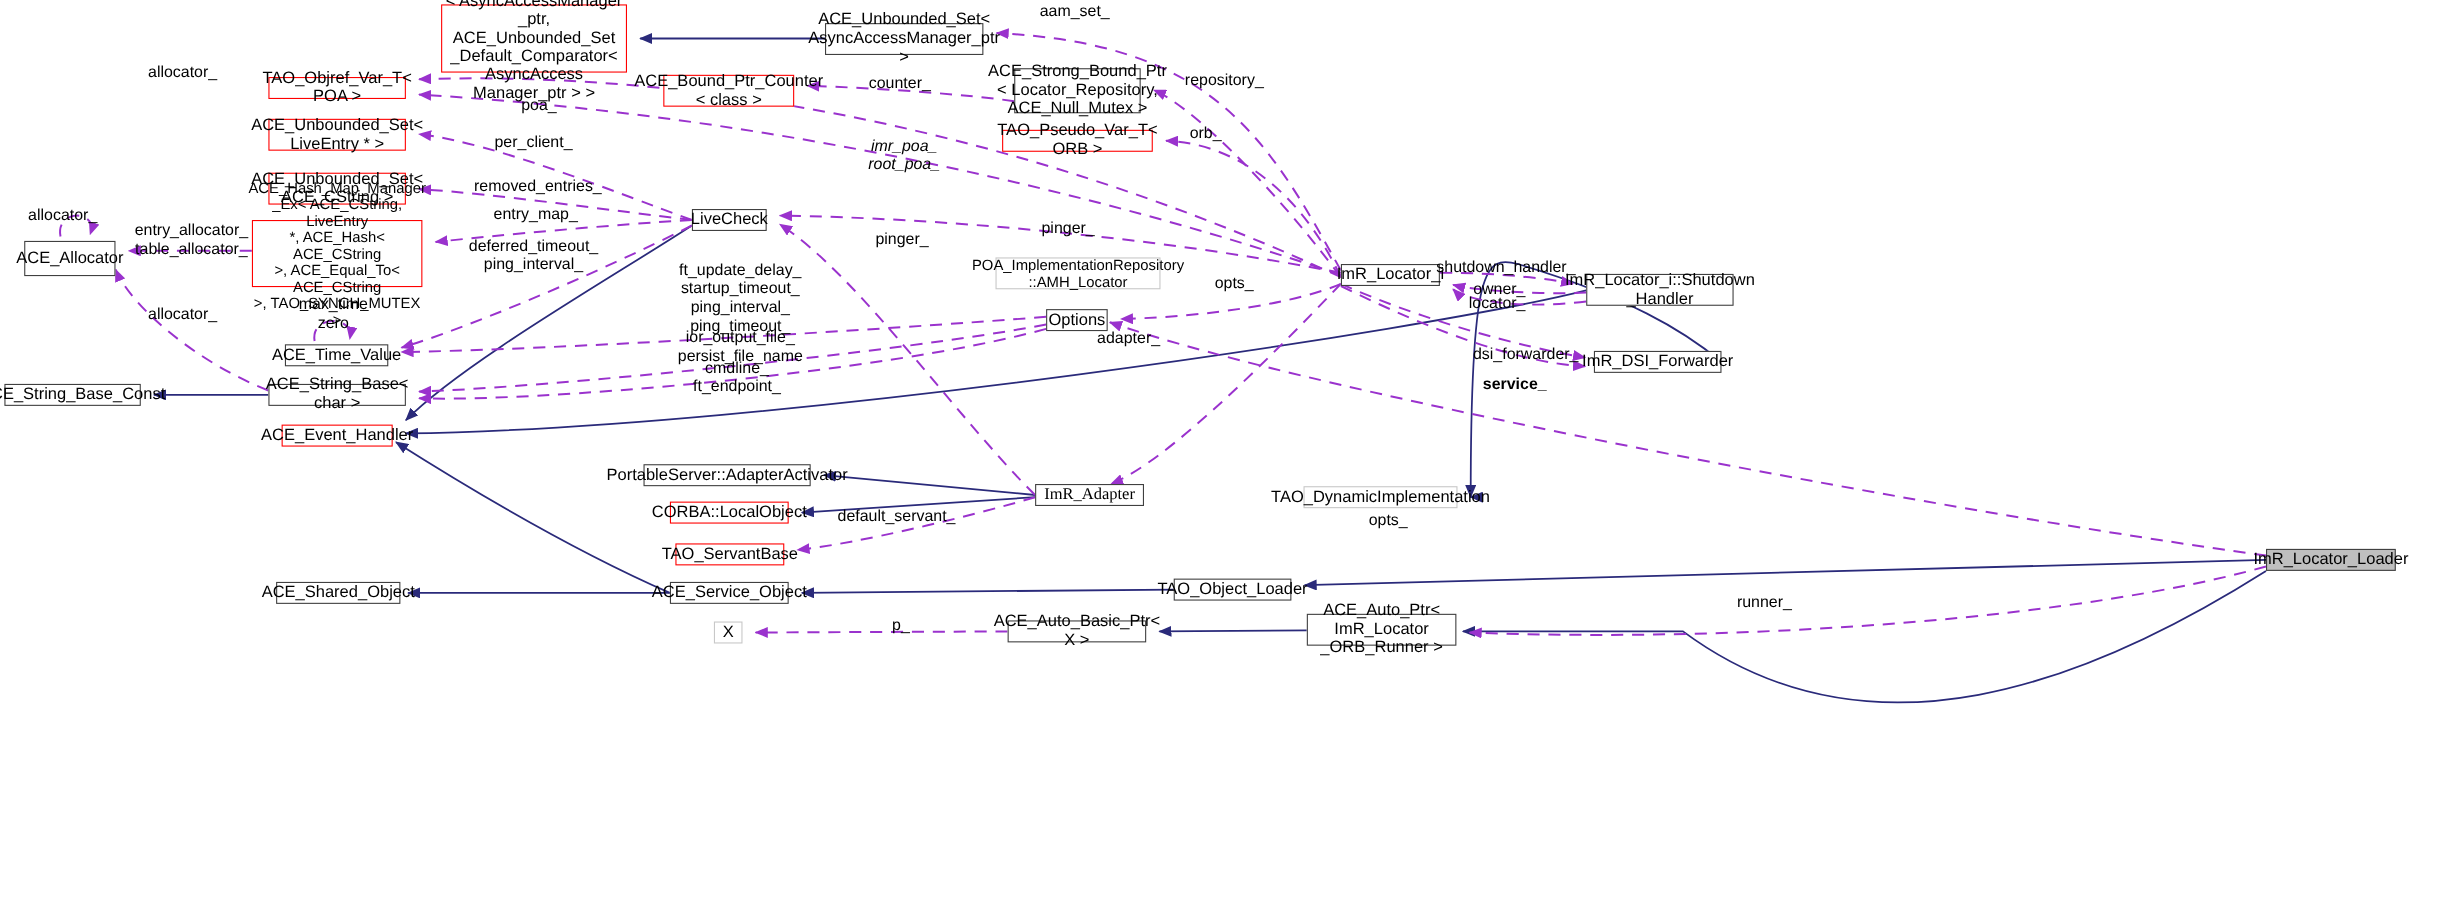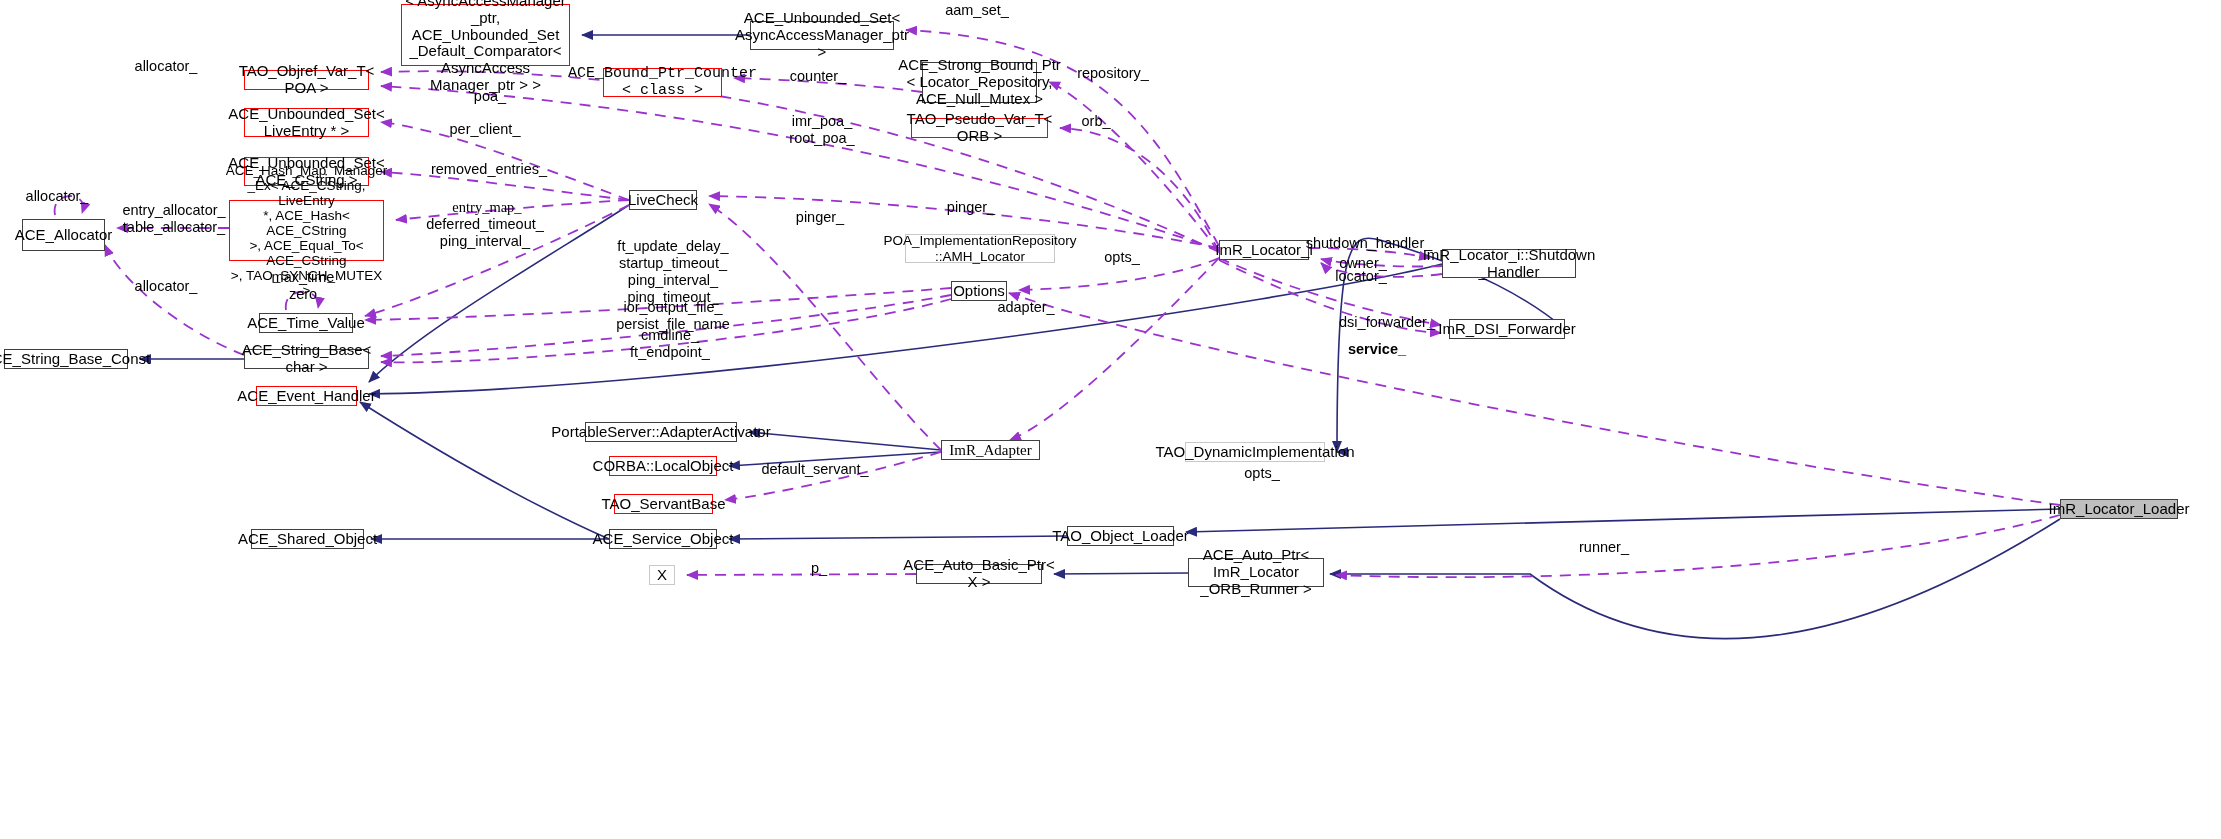--- a/index.html
+++ b/index.html
@@ -84,21 +84,21 @@
   </svg>
 
   <div class="node black" style="left:401px;top:4px;width:169px;height:62px;border-color:#ff0000"><span>ACE_Unbounded_Set_Ex
 &lt; AsyncAccessManager
 _ptr, ACE_Unbounded_Set
 _Default_Comparator&lt; AsyncAccess
 Manager_ptr &gt; &gt;</span></div>
   <div class="node black" style="left:750px;top:21px;width:144px;height:29px;"><span>ACE_Unbounded_Set&lt;
 AsyncAccessManager_ptr &gt;</span></div>
   <div class="node red" style="left:244px;top:70px;width:125px;height:20px;"><span>TAO_Objref_Var_T&lt; POA &gt;</span></div>
-  <div class="node red" style="left:603px;top:68px;width:119px;height:29px;font-family:Liberation Mono, monospace;"><span>ACE_Bound_Ptr_Counter
+  <div class="node red" style="left:603px;top:68px;width:119px;height:29px;"><span>ACE_Bound_Ptr_Counter
 &lt; class &gt;</span></div>
   <div class="node black" style="left:922px;top:62px;width:115px;height:41px;"><span>ACE_Strong_Bound_Ptr
 &lt; Locator_Repository,
 ACE_Null_Mutex &gt;</span></div>
   <div class="node red" style="left:244px;top:108px;width:125px;height:29px;"><span>ACE_Unbounded_Set&lt;
 LiveEntry * &gt;</span></div>
   <div class="node red" style="left:911px;top:118px;width:137px;height:20px;"><span>TAO_Pseudo_Var_T&lt; ORB &gt;</span></div>
   <div class="node red" style="left:244px;top:157px;width:125px;height:29px;"><span>ACE_Unbounded_Set&lt;
 ACE_CString &gt;</span></div>
   <div class="node black" style="left:22px;top:219px;width:83px;height:32px;"><span>ACE_Allocator</span></div>
@@ -133,25 +133,25 @@
   <div class="node black" style="left:1188px;top:558px;width:136px;height:29px;"><span>ACE_Auto_Ptr&lt; ImR_Locator
 _ORB_Runner &gt;</span></div>
 
   <div class="elabel" style="left:977px;top:11px;">aam_set_</div>
   <div class="elabel" style="left:166px;top:67px;">allocator_</div>
   <div class="elabel" style="left:818px;top:77px;">counter_</div>
   <div class="elabel" style="left:1113px;top:74px;">repository_</div>
   <div class="elabel" style="left:490px;top:97px;">poa_</div>
   <div class="elabel" style="left:1096px;top:122px;">orb_</div>
   <div class="elabel" style="left:485px;top:130px;">per_client_</div>
-  <div class="elabel" style="left:822px;top:130px;">imr_poa_
+  <div class="elabel" style="left:822px;top:142px;font-style:italic;">imr_poa_
 root_poa_</div>
   <div class="elabel" style="left:489px;top:170px;">removed_entries_</div>
   <div class="elabel" style="left:57px;top:197px;">allocator_</div>
-  <div class="elabel" style="left:487px;top:208px;font-family:Liberation Serif, serif;">entry_map_</div>
+  <div class="elabel" style="left:487px;top:196px;">entry_map_</div>
   <div class="elabel" style="left:174px;top:219px;">entry_allocator_
 table_allocator_</div>
   <div class="elabel" style="left:820px;top:218px;">pinger_</div>
   <div class="elabel" style="left:971px;top:208px;">pinger_</div>
   <div class="elabel" style="left:485px;top:233px;">deferred_timeout_
 ping_interval_</div>
   <div class="elabel" style="left:1369px;top:244px;">shutdown_handler_</div>
   <div class="elabel" style="left:1122px;top:258px;">opts_</div>
   <div class="elabel" style="left:1363px;top:264px;">owner_</div>
   <div class="elabel" style="left:1361px;top:277px;">locator_</div>

